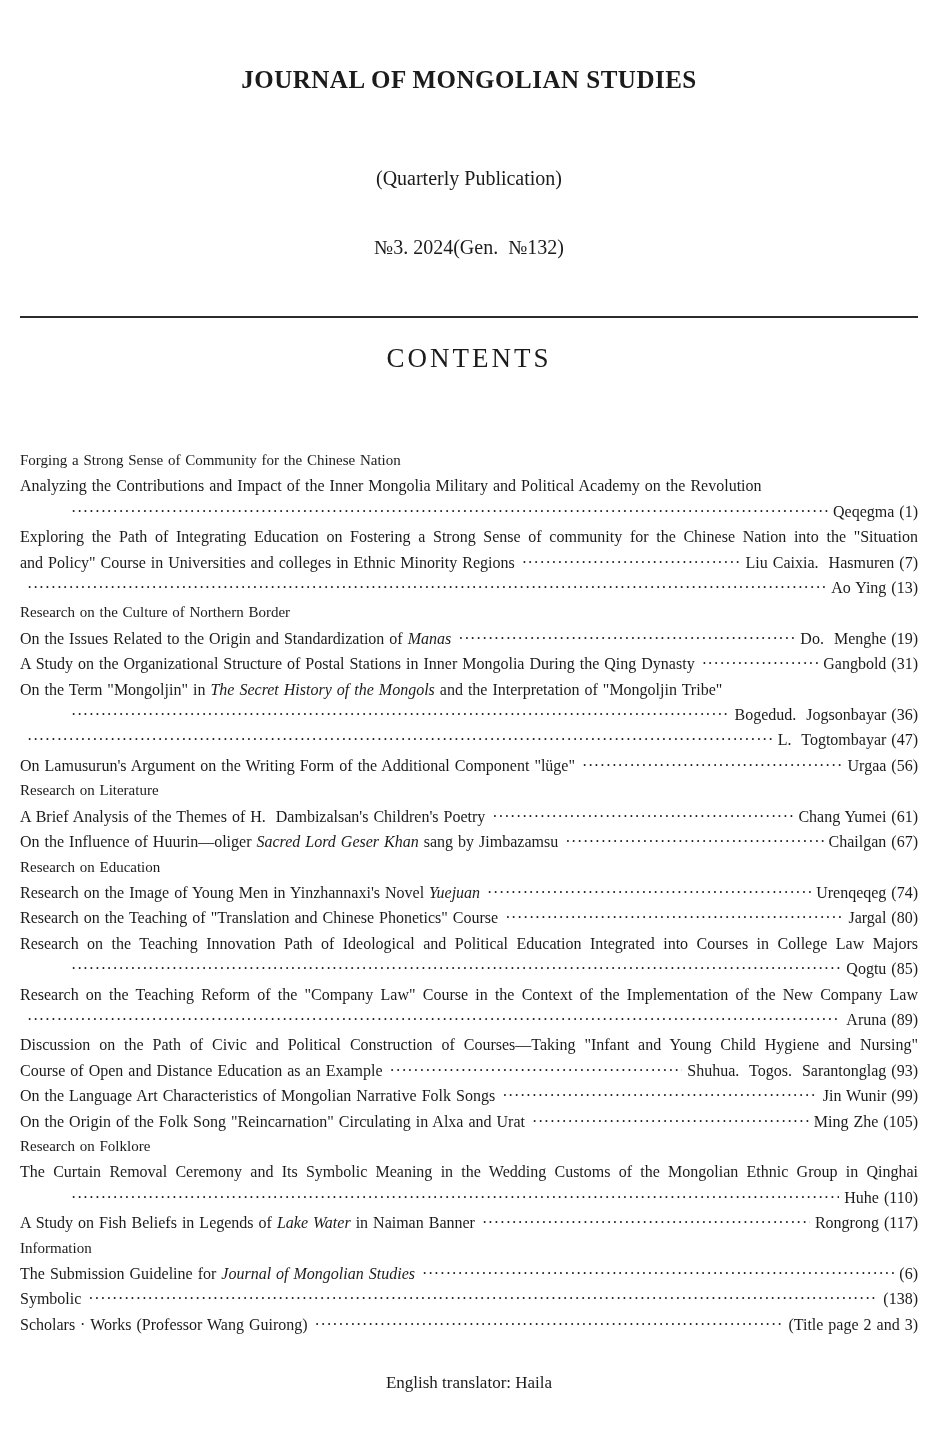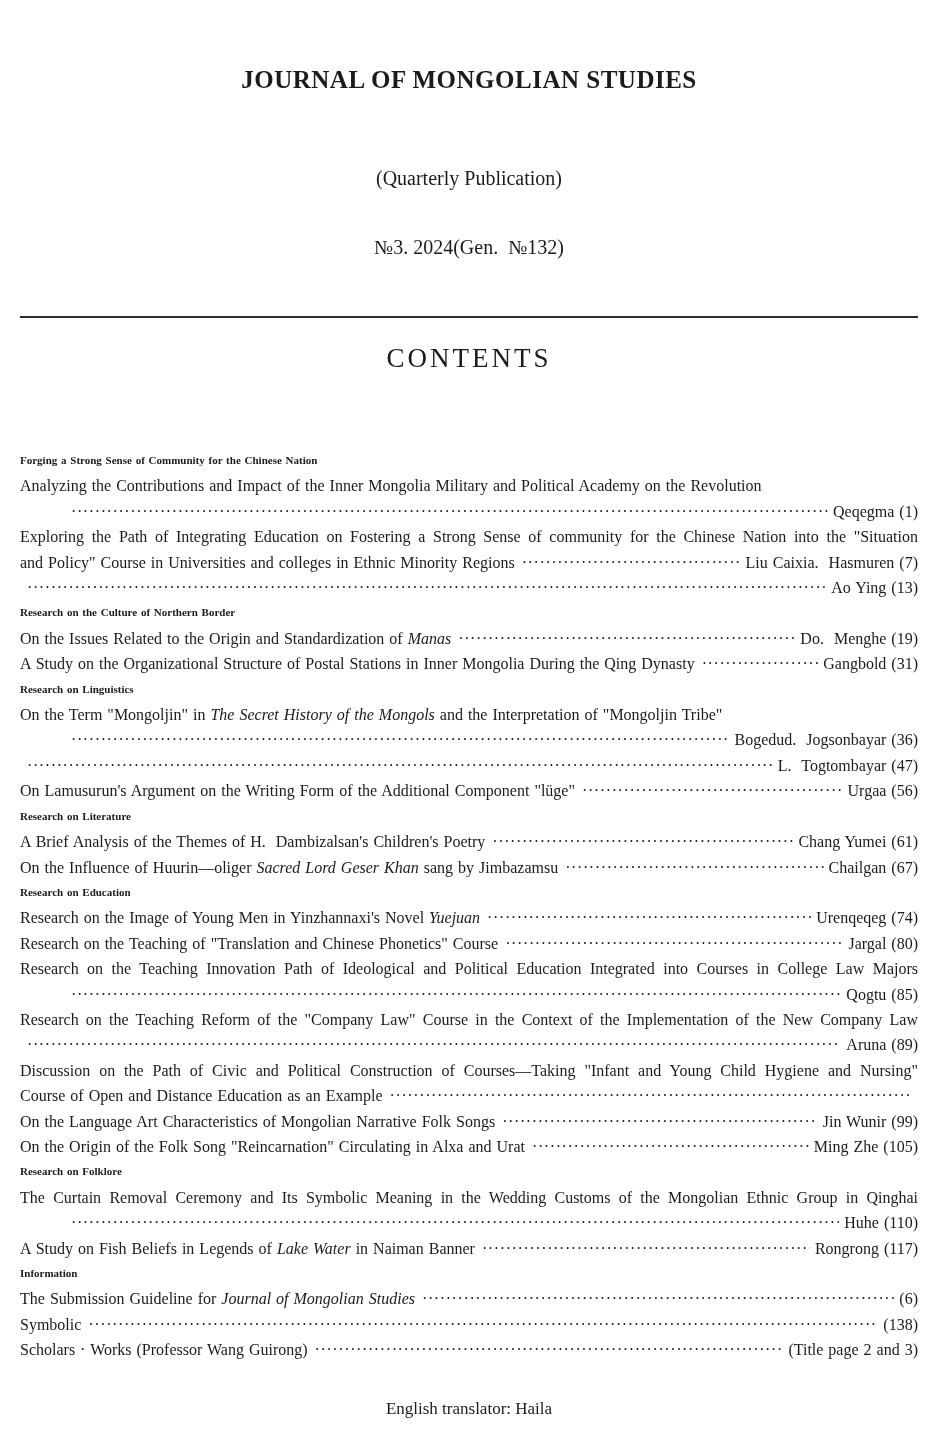--- a/index.html
+++ b/index.html
@@ -25,21 +25,21 @@
     text-align: center;
     font-weight: normal;
     font-size: 27px;
     letter-spacing: 3px;
     margin: 25px 0 0 0;
     white-space: pre;
   }
 
   
   .toc { margin-top: 74px; font-size: 16px; line-height: 25.4px; word-spacing: 1px; }
-  .section { font-weight: bold; font-size: 11px; }
+  .section { font-weight: normal; font-size: 15px; }
   .entry { }
   .line { display: flex; align-items: flex-end; }
   .line.justify { display: block; text-align: justify; text-align-last: justify; }
   .indent { flex: 0 0 44px; width: 44px; }
   .t { white-space: pre; }
   .line.justify .t { white-space: normal; }
   .t em { font-style: italic; }
   .dots {
     flex: 1 1 auto;
     min-width: 10px;
@@ -103,21 +103,20 @@
           <span class="author">Do.  Menghe (19)</span>
         </div>
       </div>
       <div class="entry">
         <div class="line">
           <span class="t"><span>A Study on the Organizational Structure of Postal Stations in Inner Mongolia During the Qing Dynasty</span></span>
           <span class="dots">····························································································································································································································</span>
           <span class="author">Gangbold (31)</span>
         </div>
       </div>
-      <div class="section">Research on Linguistics</div>
       <div class="entry">
         <div class="line">
           <span class="t"><span>On the Term "Mongoljin" in </span><em>The Secret History of the Mongols</em><span> and the Interpretation of "Mongoljin Tribe"</span></span>
         </div>
         <div class="line">
           <span class="indent"></span>
           <span class="dots">····························································································································································································································</span>
           <span class="author">Bogedud.  Jogsonbayar (36)</span>
         </div>
       </div>
@@ -177,20 +176,21 @@
         <div class="line">
           <span class="dots">····························································································································································································································</span>
           <span class="author">Aruna (89)</span>
         </div>
       </div>
       <div class="entry">
         <div class="line justify"><span class="t"><span>Discussion on the Path of Civic and Political Construction of Courses—Taking "Infant and Young Child Hygiene and Nursing"</span></span></div>
         <div class="line">
           <span class="t"><span>Course of Open and Distance Education as an Example</span></span>
           <span class="dots">····························································································································································································································</span>
+          <span class="author">Shuhua.  Togos.  Sarantonglag (93)</span>
         </div>
       </div>
       <div class="entry">
         <div class="line">
           <span class="t"><span>On the Language Art Characteristics of Mongolian Narrative Folk Songs</span></span>
           <span class="dots">····························································································································································································································</span>
           <span class="author">Jin Wunir (99)</span>
         </div>
       </div>
       <div class="entry">

